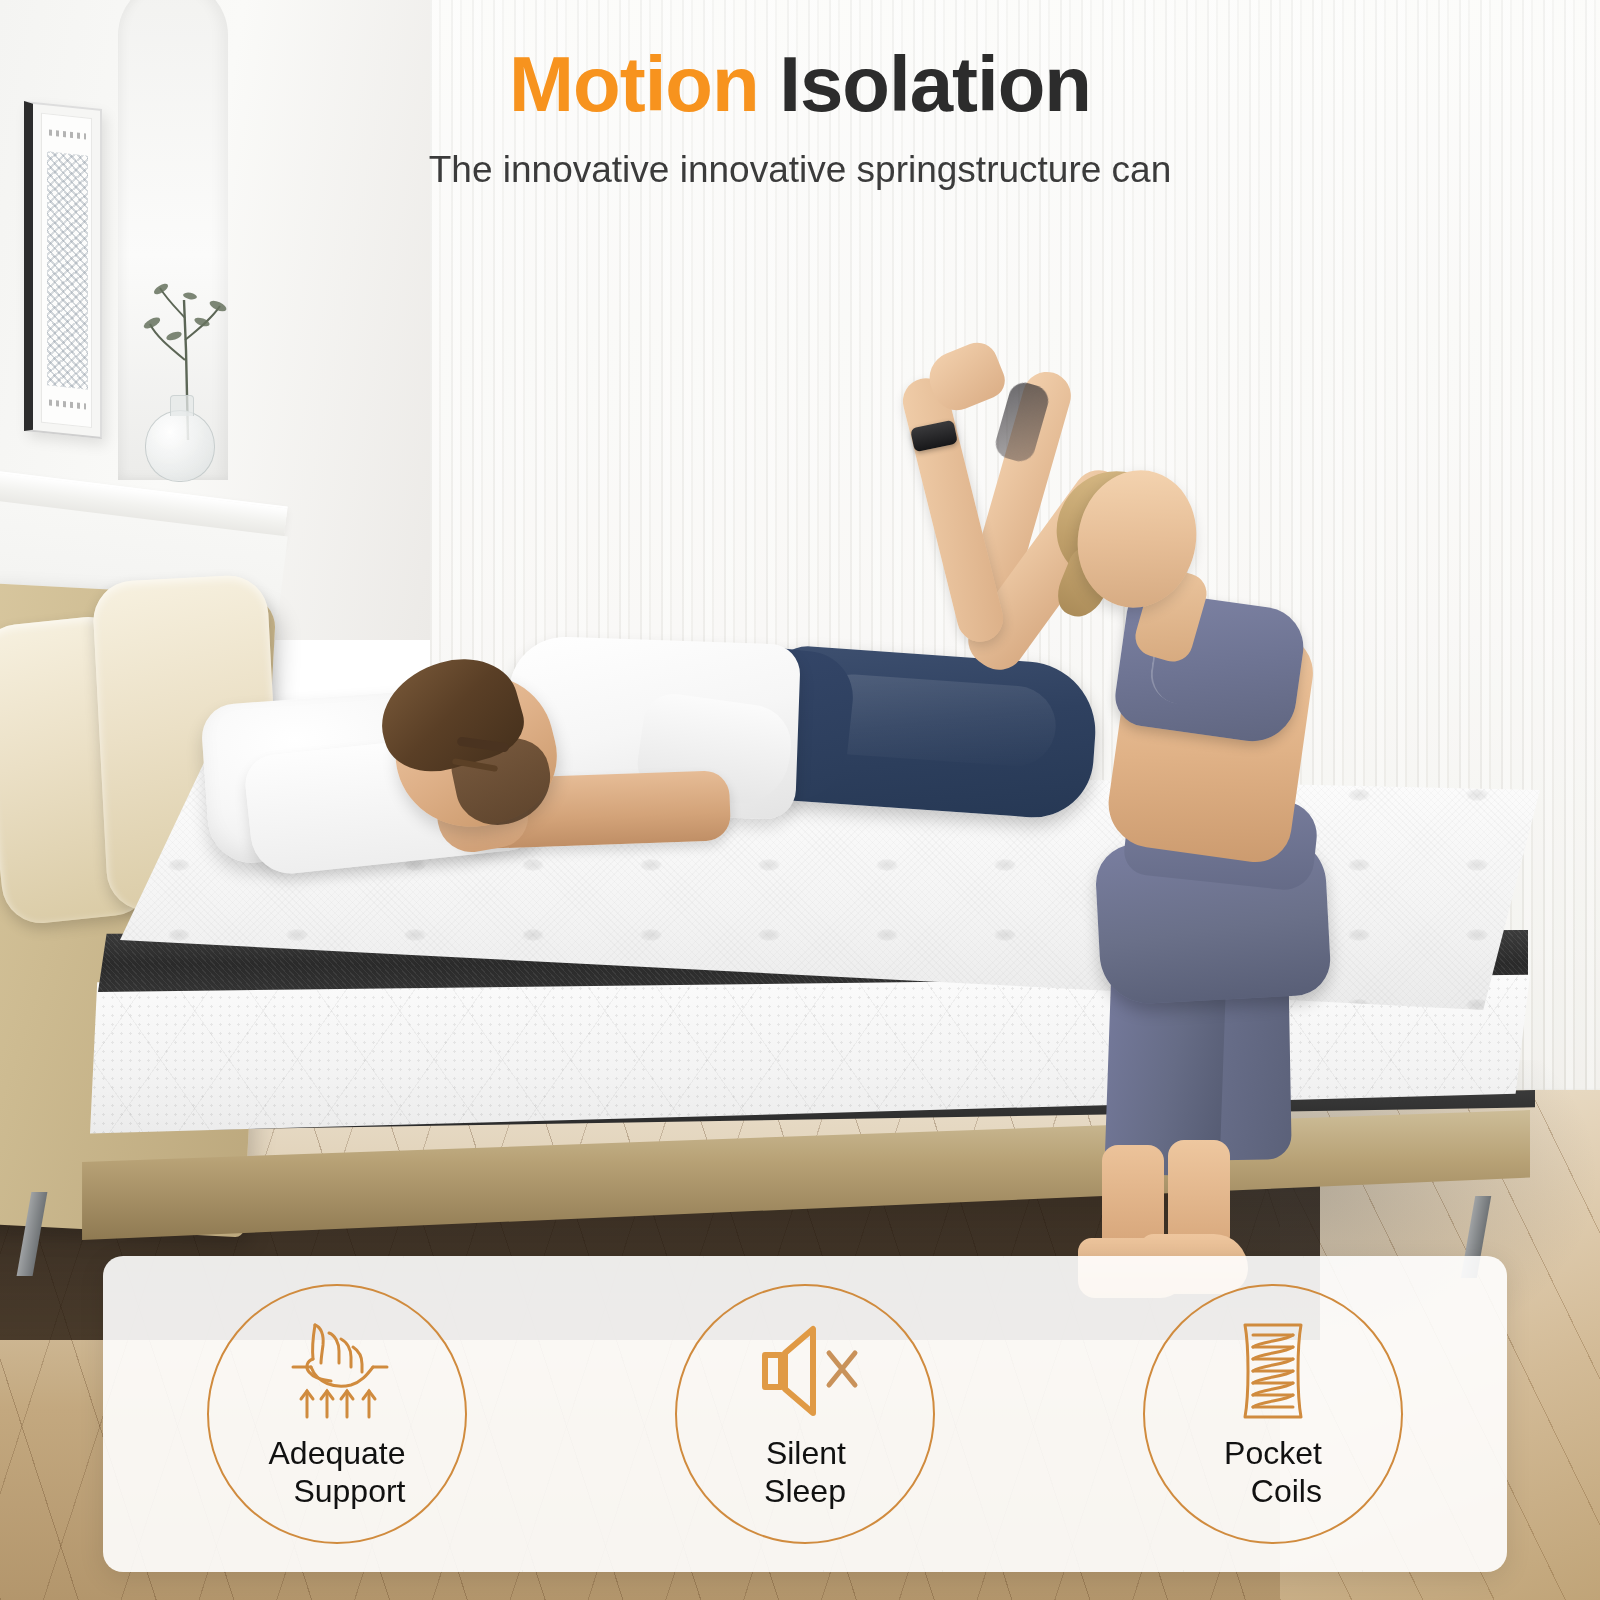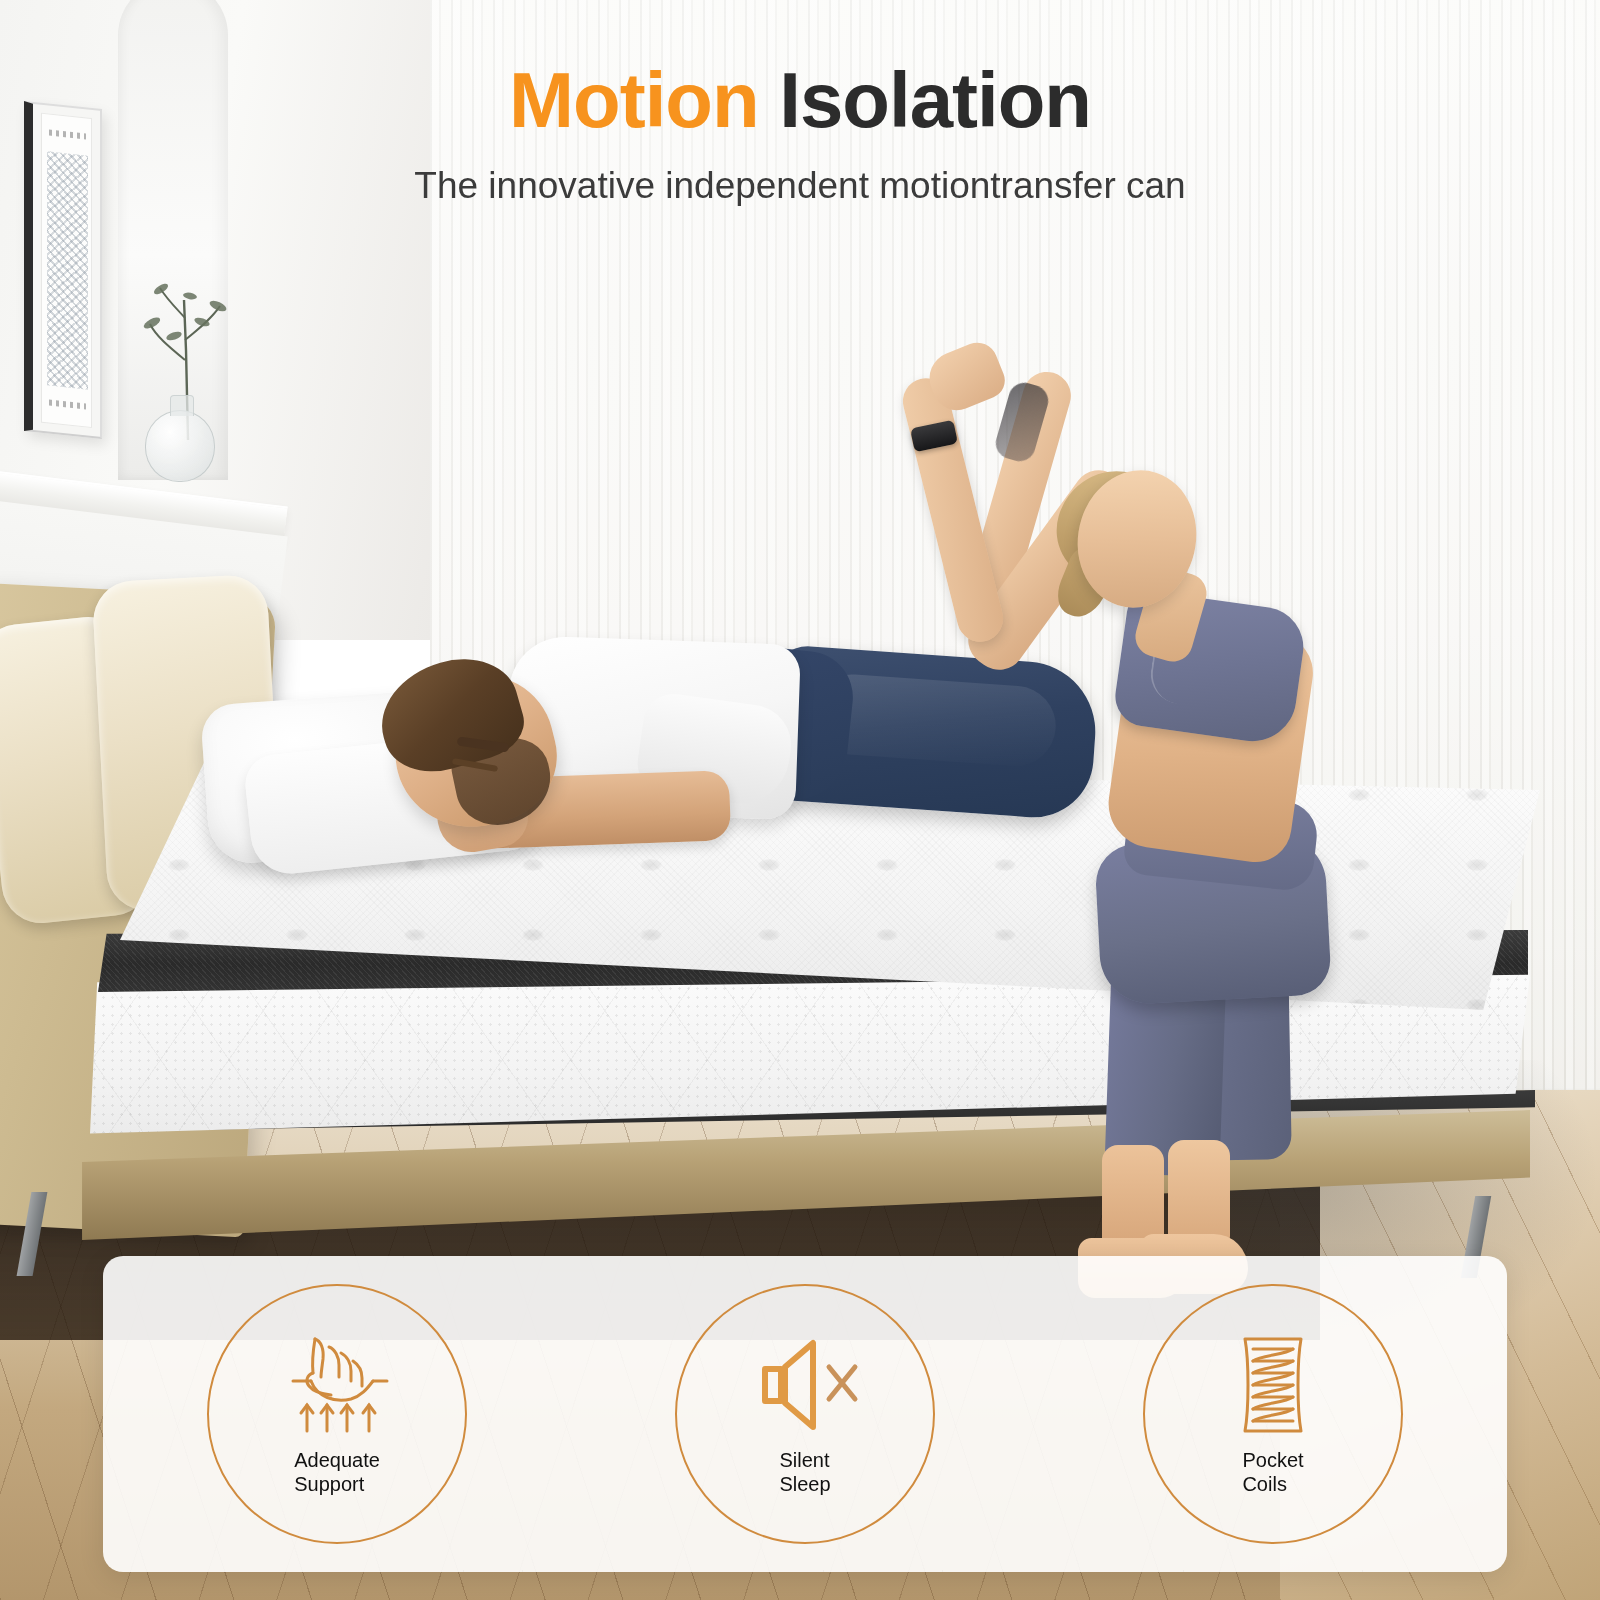--- a/index.html
+++ b/index.html
@@ -414,21 +414,21 @@
     background:linear-gradient(180deg,#ecc49c,#d7a87c);
     border-radius:16px 40px 30px 20px;
   }
   .w-foot2 {
     position:absolute; left:1140px; top:1234px; width:108px; height:60px;
     background:linear-gradient(180deg,#eec69e,#d8aa7e);
     border-radius:16px 40px 30px 20px;
   }
 
   
-  .header { position:absolute; left:0; top:16px; width:1600px; text-align:center; }
+  .header { position:absolute; left:0; top:0; width:1600px; text-align:center; }
   .title {
     margin-top:44px;
     font-size:78px; font-weight:700; letter-spacing:-1px; line-height:1.05;
     color:#2c2c2c;
   }
   .title .accent { color:#F7931E; }
   .subtitle {
     margin-top:18px;
     font-size:37px; font-weight:400; line-height:1.42; color:#3b3b3b;
   }
@@ -453,21 +453,21 @@
   }
   .feature {
     position:relative; z-index:2;
     width:260px; height:260px; border-radius:50%;
     border:2px solid #D08B3E;
     display:flex; flex-direction:column; align-items:center; justify-content:center;
     gap:10px;
   }
   .feature .ficon { width:120px; height:108px; display:block; }
   .feature .flabel {
-    font-size:20px; line-height:1.18; color:#111; text-align:left; font-weight:400;
+    font-size:32px; line-height:1.18; color:#111; text-align:right; font-weight:400;
     white-space:pre-line;
   }
 </style>
 </head>
 <body>
 
 <div id="scene">
 
   <div class="backdrop"></div>
   <div class="pleats"></div>
@@ -562,21 +562,21 @@
     <div class="w-hair2"></div>
     <div class="w-head"></div>
   </div>
 </div>
 
 <div class="header">
   <div class="title">
     <span class="accent">Motion</span><span> Isolation</span>
   </div>
   <div class="subtitle">
-    <div>The innovative independent motiontransfer can</div>
+    <div>The innovative innovative springstructure can</div>
   </div>
 </div>
 
 <div class="feature-panel">
 
   <div class="feature">
     <svg class="ficon" viewBox="0 0 120 108">
       <g fill="none" stroke="#D08B3E" stroke-width="3" stroke-linecap="round" stroke-linejoin="round">
         <path d="M38 8 C36 20 35 32 36 42"></path>
         <path d="M38 8 C44 10 47 18 46 28 C45 36 44 42 44 46"></path>

